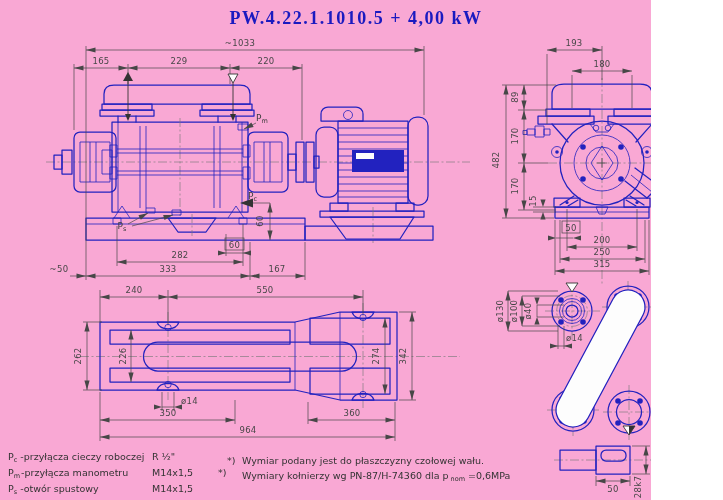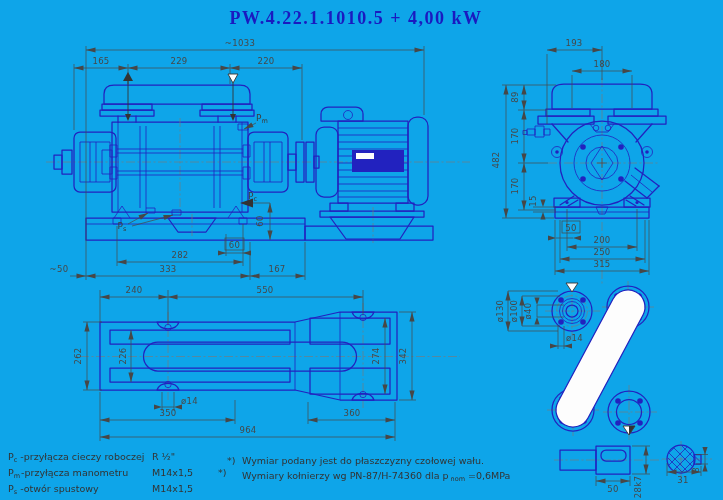--- a/index.html
+++ b/index.html
@@ -1,16 +1,16 @@
 <!DOCTYPE html>
 <html><head>
 <meta charset="utf-8">
 <style>
   html,body{margin:0;padding:0;background:#ffffff;}
-  .sheet{position:relative;width:723px;height:500px;background:#0ea5e9;overflow:hidden;
+  .sheet{position:relative;width:651px;height:500px;background:#f9a8d4;overflow:hidden;
          font-family:"DejaVu Sans",sans-serif;text-align:right;}
   svg{display:block}
   .b  {stroke:#2222bf;fill:none;stroke-width:1.25;stroke-linejoin:round;stroke-linecap:round}
   .bt {stroke:#2222bf;fill:none;stroke-width:.8;stroke-linejoin:round}
   .bf {fill:#2222bf;stroke:none}
   .d  {stroke:#474747;fill:none;stroke-width:.7}
   .cl {stroke:#7a7a7a;fill:none;stroke-width:.65;stroke-dasharray:9 2.5 2 2.5}
   .dk {stroke:#333;fill:none;stroke-width:.9}
   .dim{font:8.5px "DejaVu Sans",sans-serif;fill:#474747;letter-spacing:.3px}
   .lbl{font:9px "DejaVu Sans",sans-serif;fill:#3c3c3c}

